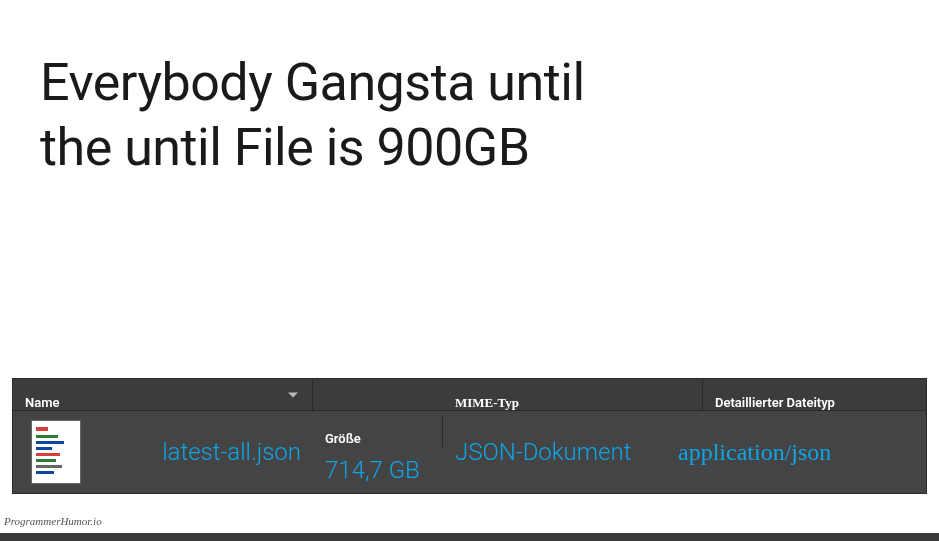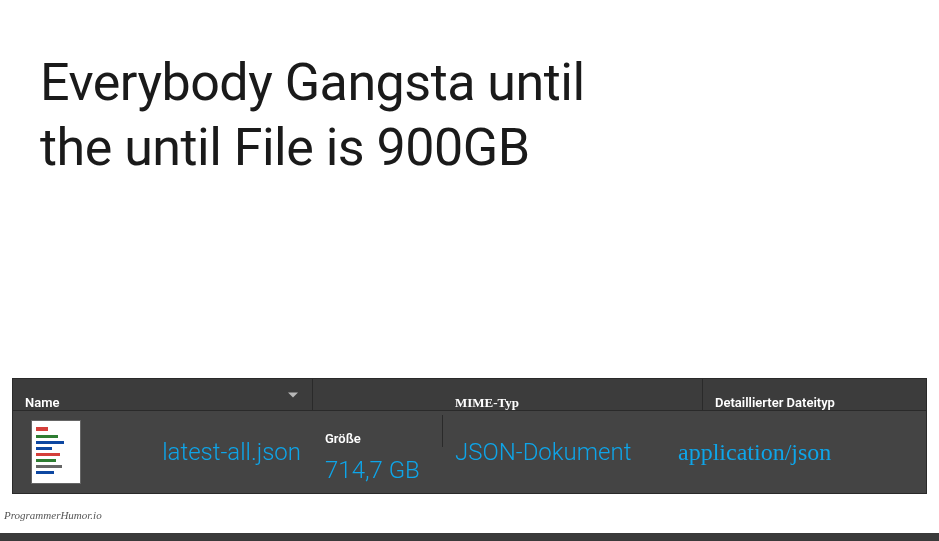--- a/index.html
+++ b/index.html
@@ -113,21 +113,21 @@
         linear-gradient(#0d47a1 0 0) 0 6px/70% 3px no-repeat,
         linear-gradient(#0d47a1 0 0) 0 12px/40% 3px no-repeat,
         linear-gradient(#d43f3a 0 0) 0 18px/60% 3px no-repeat,
         linear-gradient(#2e7d32 0 0) 0 24px/50% 3px no-repeat,
         linear-gradient(#666 0 0) 0 30px/65% 3px no-repeat,
         linear-gradient(#0d47a1 0 0) 0 36px/45% 3px no-repeat;
     }
     .watermark {
       position: absolute;
       left: 4px;
-      bottom: 20px;
+      bottom: 14px;
       font-size: 11px;
       font-style: italic;
       color: #555;
       font-family: Georgia, serif;
     }
     .bottom-bar {
       position: absolute;
       left: 0;
       right: 0;
       bottom: 0;

